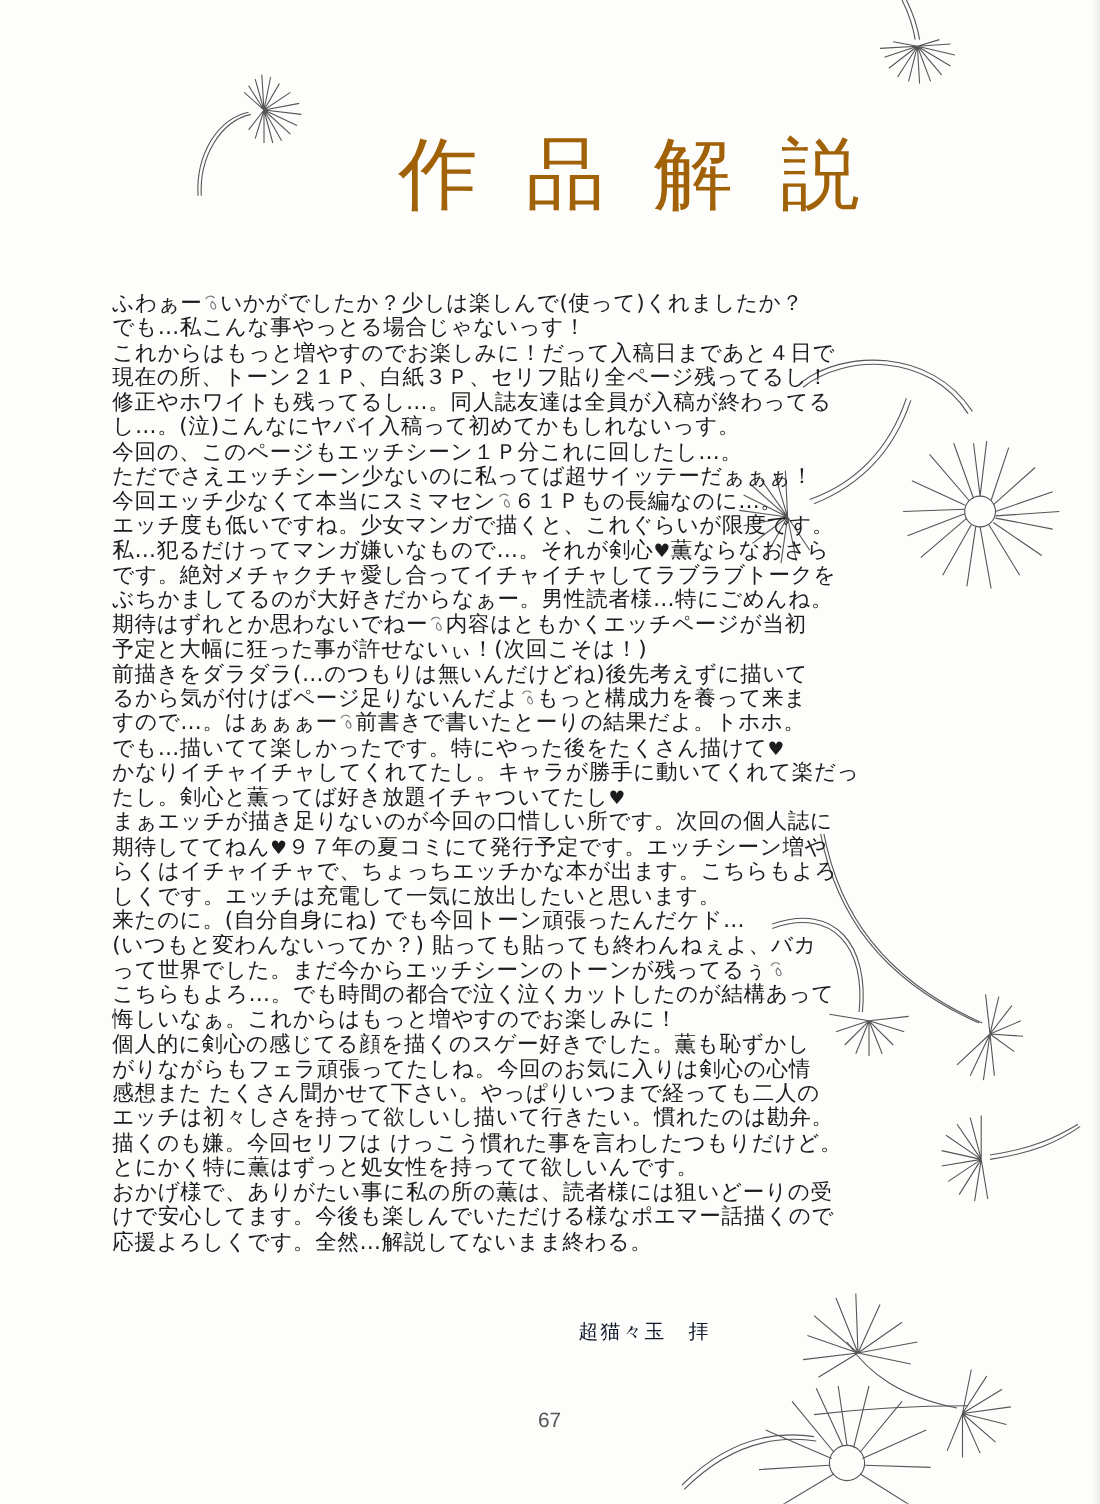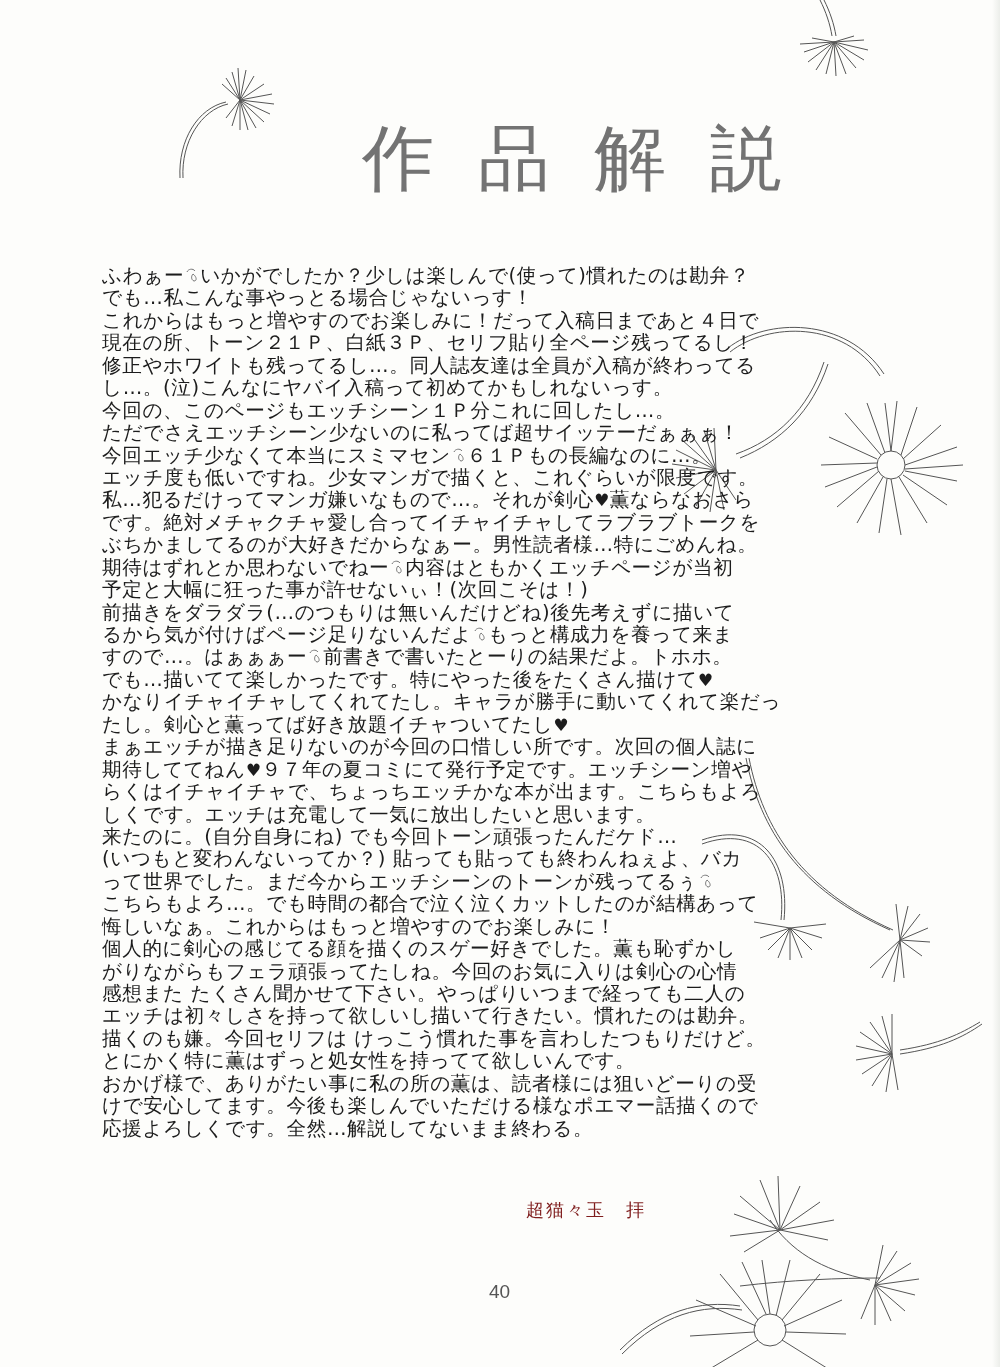--- a/index.html
+++ b/index.html
@@ -4,33 +4,33 @@
   <style>
     html, body { margin:0; padding:0; }
     body {
       width:1000px; height:1367px; background:#fdfdfb; position:relative; overflow:hidden;
       font-family: "DejaVu Sans", "Liberation Sans", sans-serif; color:#1e1e1e;
     }
     .page-edge { position:absolute; right:0; top:0; width:8px; height:1367px;
       background:linear-gradient(to right, #fdfdfb, #eceeea); }
     .title {
       position:absolute; left:362px; top:118px; width:440px; height:80px;
-      font-size:72px; line-height:80px; letter-spacing:44px; color:#737373;
+      font-size:72px; line-height:80px; letter-spacing:44px; color:#a16207;
       font-family: "DejaVu Sans", sans-serif; font-weight:normal; white-space:nowrap;
     }
     .body-text {
       position:absolute; left:102px; top:265px; width:620px;
       font-size:19.6px; line-height:22.45px; color:#1c1c1c; letter-spacing:0.6px;
     }
     .line { white-space:nowrap; height:22.45px; }
     .sweat { display:inline-block; width:16px; height:16px; position:relative; vertical-align:-1px; }
     .sweat svg { position:absolute; left:0; top:0; }
     .heart { color:#1c1c1c; font-size:17px; }
     .signature {
-      position:absolute; left:526px; top:1198px; font-size:18px; letter-spacing:2px; color:#7f1d1d; white-space:nowrap;
+      position:absolute; left:526px; top:1198px; font-size:18px; letter-spacing:2px; color:#0f172a; white-space:nowrap;
     }
     .page-number {
       position:absolute; left:489px; top:1281px; font-size:19px; color:#555; font-family:"Liberation Sans", sans-serif;
     }
     .flower { position:absolute; }
     .flower svg { overflow:visible; }
   </style>
 </head>
 <body>
 
@@ -115,21 +115,21 @@
     </g>
   </svg>
 </div>
 
 <h1 class="title" style="margin:0;">作品解説</h1>
 
 <div class="body-text" id="body-text">
     <div class="line"><span>ふわぁー</span><span class="sweat"><svg width="16" height="16" viewBox="0 0 16 16" fill="none" stroke="#777" stroke-width="1">
           <path d="M3,5 C4,2 9,1 11,4"></path>
           <path d="M9,7 C7,9 7,13 10,14 C13,14 13,10 9,7 Z"></path>
-        </svg></span><span>いかがでしたか？少しは楽しんで(使って)慣れたのは勘弁？</span></div>
+        </svg></span><span>いかがでしたか？少しは楽しんで(使って)くれましたか？</span></div>
     <div class="line"><span>でも…私こんな事やっとる場合じゃないっす！</span></div>
     <div class="line"><span>これからはもっと増やすのでお楽しみに！だって入稿日まであと４日で</span></div>
     <div class="line"><span>現在の所、トーン２１Ｐ、白紙３Ｐ、セリフ貼り全ページ残ってるし！</span></div>
     <div class="line"><span>修正やホワイトも残ってるし…。同人誌友達は全員が入稿が終わってる</span></div>
     <div class="line"><span>し…。(泣)こんなにヤバイ入稿って初めてかもしれないっす。</span></div>
     <div class="line"><span>今回の、このページもエッチシーン１Ｐ分これに回したし…。</span></div>
     <div class="line"><span>ただでさえエッチシーン少ないのに私ってば超サイッテーだぁぁぁ！</span></div>
     <div class="line"><span>今回エッチ少なくて本当にスミマセン</span><span class="sweat"><svg width="16" height="16" viewBox="0 0 16 16" fill="none" stroke="#777" stroke-width="1">
           <path d="M3,5 C4,2 9,1 11,4"></path>
           <path d="M9,7 C7,9 7,13 10,14 C13,14 13,10 9,7 Z"></path>
@@ -173,13 +173,13 @@
     <div class="line"><span>エッチは初々しさを持って欲しいし描いて行きたい。慣れたのは勘弁。</span></div>
     <div class="line"><span>描くのも嫌。今回セリフは けっこう慣れた事を言わしたつもりだけど。</span></div>
     <div class="line"><span>とにかく特に薫はずっと処女性を持ってて欲しいんです。</span></div>
     <div class="line"><span>おかげ様で、ありがたい事に私の所の薫は、読者様には狙いどーりの受</span></div>
     <div class="line"><span>けで安心してます。今後も楽しんでいただける様なポエマー話描くので</span></div>
     <div class="line"><span>応援よろしくです。全然…解説してないまま終わる。</span></div>
   </div>
 
 <div class="signature">超猫々玉　拝</div>
 
-<div class="page-number">40</div>
+<div class="page-number">67</div>
 
 </body></html>

